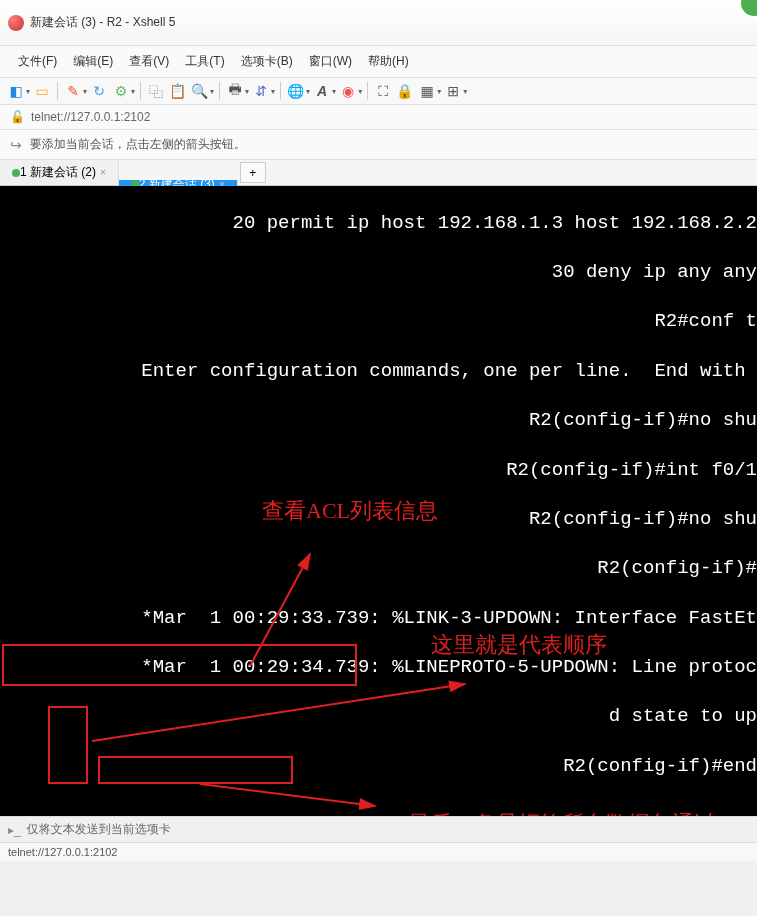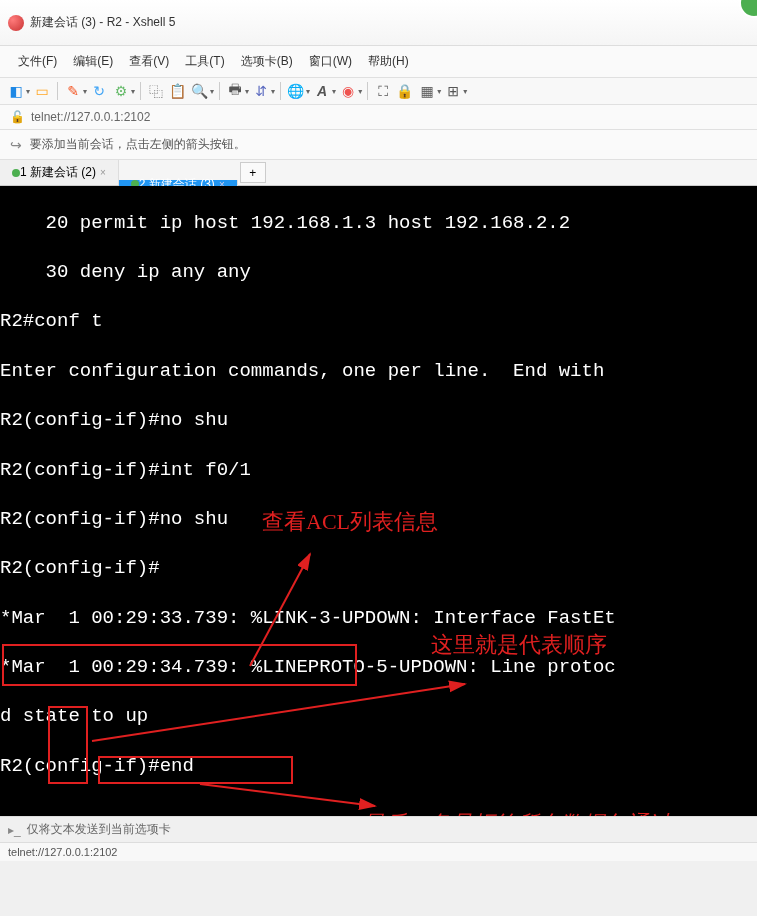--- a/index.html
+++ b/index.html
@@ -17,21 +17,21 @@
     .lock-icon { color: #aaa; }
     .hintbar { background: #fafafa; padding: 6px 10px; display: flex; align-items: center; gap: 8px; border-bottom: 1px solid #e0e0e0; font-size: 12px; color: #555; }
     .hint-icon { color: #888; font-size: 14px; }
     .tabbar { background: #f5f5f5; display: flex; align-items: stretch; border-bottom: 1px solid #ccc; height: 26px; }
     .tab { padding: 4px 12px; font-size: 12px; display: flex; align-items: center; border-right: 1px solid #ddd; cursor: pointer; background: #f0f0f0; }
     .tab.active-green::before { content: ""; width: 8px; height: 8px; background: #4caf50; border-radius: 50%; display: inline-block; }
     .tab.selected { background: #2196f3; color: #fff; margin-top: 20px; }
     .tab-close { font-size: 10px; color: #999; margin-left: 4px; }
     .tab.selected .tab-close { color: #cce; }
     .tab-add { width: 26px; display: flex; align-items: center; justify-content: center; border: 1px solid #ccc; margin: 2px; background: #fafafa; cursor: pointer; }
-    .terminal { background: #000; color: #fff; font-family: "Consolas", "Courier New", monospace; font-size: 19px; line-height: 1.3; padding: 0; height: 630px; overflow: hidden; position: relative; white-space: pre; }
+    .terminal { background: #000; color: #fff; font-family: "Consolas", "Courier New", monospace; font-size: 19px; line-height: 1.3; padding: 0; height: 630px; overflow: hidden; position: relative; white-space: pre; text-align: right; }
     .term-line { white-space: pre; }
     .annot { position: absolute; color: #e02020; font-family: "SimSun", serif; font-size: 22px; }
     .red-box { position: absolute; border: 2px solid #e02020; }
     .arrow { position: absolute; pointer-events: none; }
     .footbar { background: #f0f0f0; padding: 4px 8px; display: flex; align-items: center; gap: 6px; font-size: 12px; color: #666; border-top: 1px solid #ddd; }
     .foot-icon { color: #888; }
     .statusbar { background: #f8f8f8; padding: 3px 8px; font-size: 11px; color: #555; border-top: 1px solid #ddd; }
     .green-dot { position: absolute; top: 0; right: 0; width: 30px; height: 30px; background: #4caf50; border-radius: 50%; border: 2px solid #fff; transform: translate(40%, -40%);}
   </style>
 </head>
@@ -147,21 +147,21 @@
     <defs>
         <marker id="ah" markerWidth="10" markerHeight="10" refX="8" refY="3" orient="auto">
           <path d="M0,0 L0,6 L9,3 z" fill="#e02020"></path>
         </marker>
       </defs>
     <line x1="250" y1="480" x2="310" y2="368" stroke="#e02020" stroke-width="2" marker-end="url(#ah)"></line>
     <line x1="92" y1="555" x2="465" y2="498" stroke="#e02020" stroke-width="2" marker-end="url(#ah)"></line>
     <line x1="200" y1="598" x2="375" y2="620" stroke="#e02020" stroke-width="2" marker-end="url(#ah)"></line>
   </svg>
 
-  <div class="annot" style="left:262px; top:322px;">查看ACL列表信息</div>
+  <div class="annot" style="left:262px; top:311px;">查看ACL列表信息</div>
   <div class="annot" style="left:431px; top:445px;">这里就是代表顺序</div>
   <div class="annot" style="left:362px; top:624px; width:350px;font-style:italic;">最后一条是拒绝所有数据包通过</div>
 </div>
 
 <div class="footbar">
   <span class="foot-icon">▸_</span>
   <span>仅将文本发送到当前选项卡</span>
 </div>
 
 <div class="statusbar">

